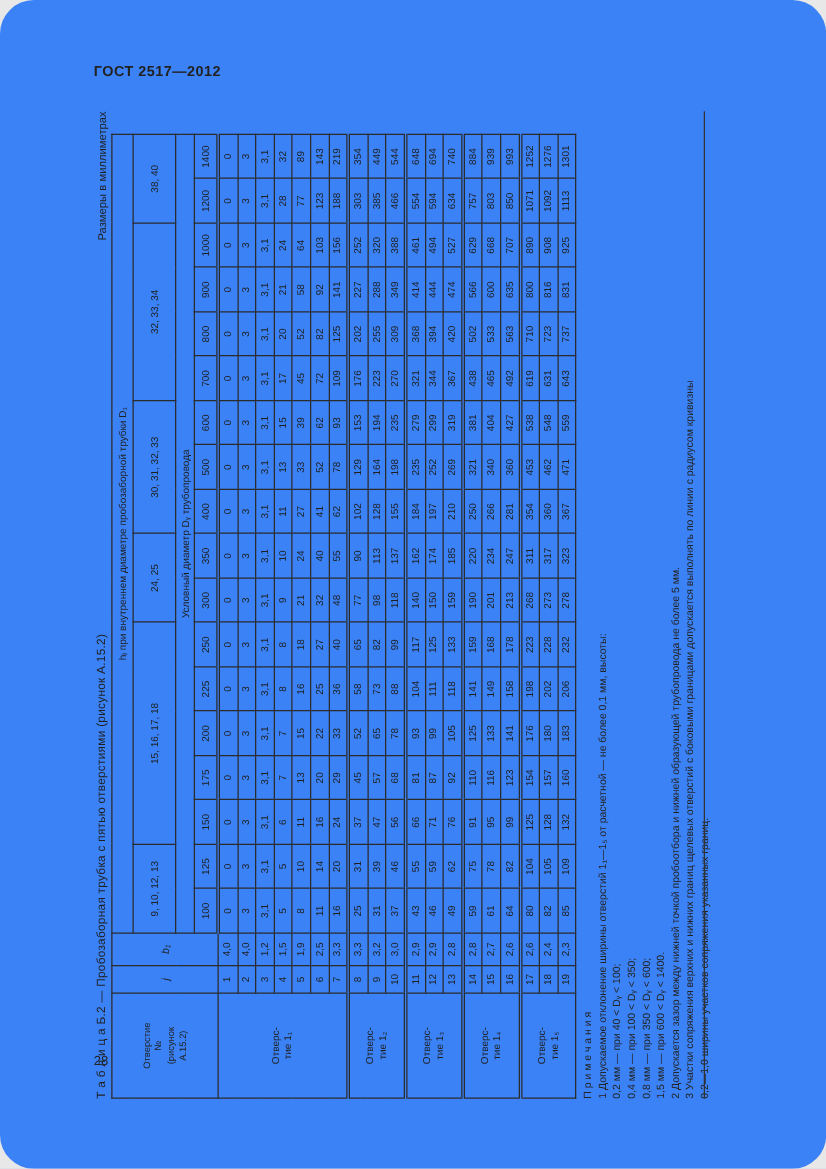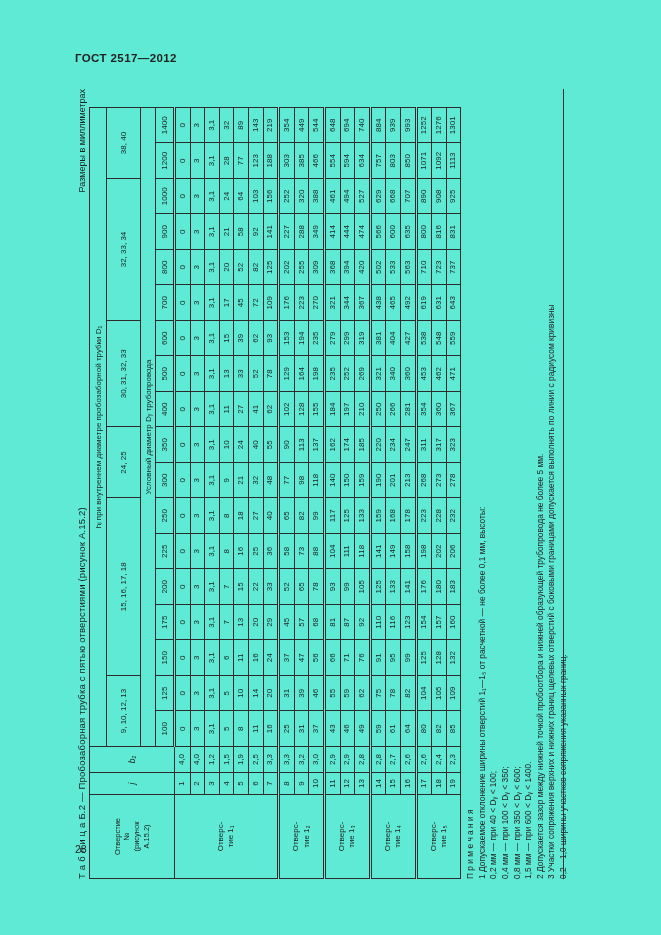--- a/index.html
+++ b/index.html
@@ -1,17 +1,17 @@
 <!DOCTYPE html>
 <html><head>
 <meta charset="utf-8">
 <style>
   html,body{margin:0;padding:0;background:#e8e8e8;}
-  .sheet{position:relative;width:661px;height:935px;background:#5eead4;overflow:hidden;
-         font-family:"Liberation Sans","DejaVu Sans",sans-serif;color:#1f1f1f;}
+  .sheet{position:relative;width:661px;height:935px;background:#3b82f6;overflow:hidden;
+         font-family:"Liberation Sans","DejaVu Sans",sans-serif;color:#1f1f1f;border-radius:27px;}
   .gost-header{position:absolute;left:75px;top:52px;font-size:11.5px;font-weight:bold;
                letter-spacing:.4px;color:#222;}
   .page-num{position:absolute;left:75px;top:843px;font-size:10.5px;color:#222;}
 
   
   .rot{position:absolute;left:-77px;top:238px;width:790px;height:492px;
        transform:rotate(-90deg);}
   .top-line{display:flex;justify-content:space-between;align-items:flex-end;
             height:15px;margin-bottom:2px;}
   .tbl-title{font-size:9.5px;letter-spacing:.2px;white-space:nowrap;}

